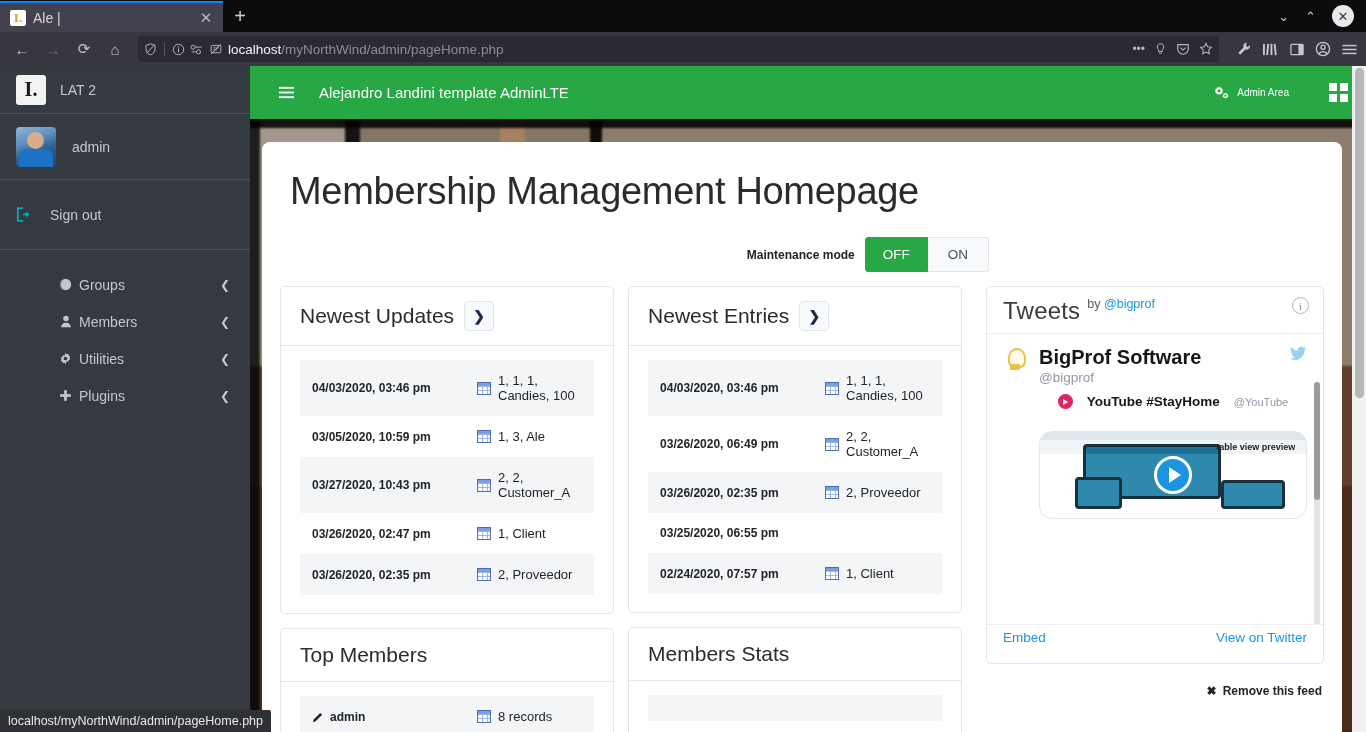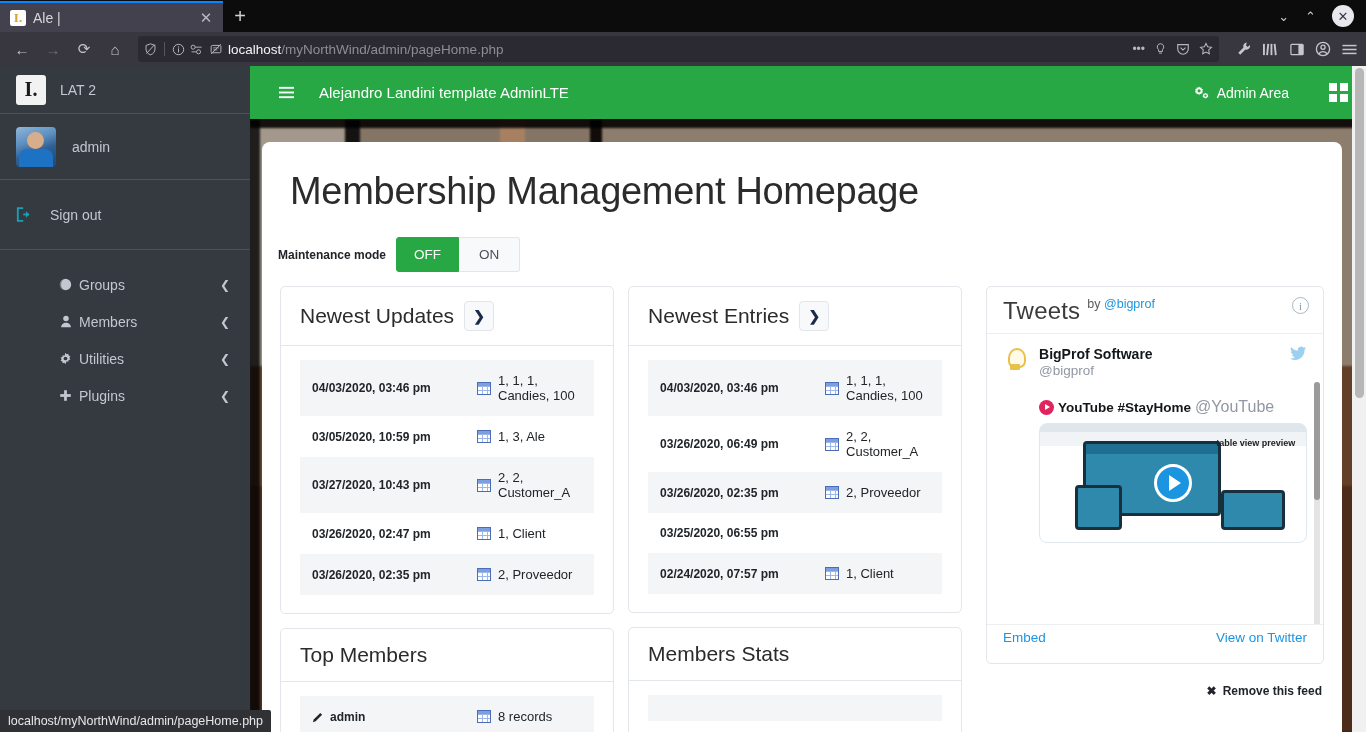--- a/index.html
+++ b/index.html
@@ -157,40 +157,40 @@
       rgba(150,100,64,1) 380px, rgba(116,70,42,1) 520px,
       rgba(95,55,32,1) 666px);
     opacity: 0;
   }
   .topbar {
     position: absolute; left: 0; top: 0; width: 1116px; height: 53px;
     background: #28a745; display: flex; align-items: center; padding: 0 18px 0 28px; z-index: 5;
   }
   .hamburger { color: #fff; font-size: 17px; cursor: pointer; margin-right: 24px; display:flex; }
   .topbar-title { color: #fff; font-size: 15px; flex: 1; }
-  .admin-area { color:#fff; font-size:14px; display:flex; align-items:center; gap:7px; cursor:pointer; }
+  .admin-area { color:#fff; font-size:10px; display:flex; align-items:center; gap:7px; cursor:pointer; }
   .gears-ico { font-size: 15px; display:flex; }
   .grid-ico {
     margin-left: 40px; display: grid; grid-template-columns: 8px 8px; grid-template-rows: 8px 8px;
     gap: 3px; cursor: pointer;
   }
   .grid-ico i { background: #fff; display: block; }
 
   
   .card-main {
     position: absolute; left: 12px; top: 76px; width: 1080px; min-height: 700px;
     background: #fff; border-radius: 8px; padding: 28px 16px 10px 16px; z-index: 4;
   }
   .page-title {
     font-size: 38px; font-weight: 400; color: #2b2b2b; padding: 0 0 24px 12px;
     letter-spacing: -0.3px;
   }
 
   .maint-row {
-    display: flex; align-items: center; gap: 0;
+    display: flex; align-items: center; justify-content: flex-end; gap: 0;
     padding-right: 337px; margin-bottom: 14px;
   }
   .maint-label { font-size: 12px; font-weight: bold; color: #212529; margin-right: 10px; }
   .btn-off {
     background:#28a745; color:#fff; font-size:13.5px; padding:9px 17px;
     border-radius:3px 0 0 3px; cursor:pointer; border:1px solid #28a745;
   }
   .btn-on {
     background:#f8f9fa; color:#4b5157; font-size:13.5px; padding:9px 20px;
     border-radius:0 3px 3px 0; cursor:pointer; border:1px solid #e2e6ea; border-left:none;
@@ -254,38 +254,38 @@
   }
   .tw-av::before {
     content:''; position:absolute; left:7px; top:2px; width:14px; height:16px;
     border:2px solid #e8c14a; border-radius:50% 50% 35% 35%; background:#fffbe8;
   }
   .tw-av::after {
     content:''; position:absolute; left:9px; top:18px; width:10px; height:6px;
     background:#e8c14a; border-radius:1px;
   }
   .tw-main { flex: 1; min-width: 0; }
-  .tw-name { font-size: 14px; font-weight: bold; color: #14171a; }
+  .tw-name { font-size: 20px; font-weight: bold; color: #14171a; }
   .tw-handle { font-size: 13.5px; color: #9197a3; margin-top: 1px; }
   .tw-text { font-size: 14px; color: #14171a; line-height: 1.32; margin-top: 2px; }
   .tw-text a { color: #1b95e0; text-decoration: none; }
   .tw-bird { color: #9bd0f0; font-size: 15px; margin-left: auto; flex: none; }
-  .tw-quote { display: flex; align-items: center; gap: 4px; margin-top: 20px; }
+  .tw-quote { display: flex; align-items: center; gap: 14px; margin-top: 9px; justify-content: center; }
   .yt-ico {
     width: 15px; height: 15px; border-radius: 50%; background: #e0245e;
     display: flex; align-items: center; justify-content: center; flex: none;
   }
   .yt-ico i {
     width: 0; height: 0; border-left: 5px solid #fff;
     border-top: 3.5px solid transparent; border-bottom: 3.5px solid transparent; margin-left:1px;
   }
   .yt-name { font-size: 13.5px; font-weight: bold; color: #14171a; }
-  .yt-handle { font-size: 16px; color: #9197a3; }
+  .yt-handle { font-size: 11px; color: #9197a3; }
   .tw-media {
-    margin-top: 7px; height: 120px; border: 1px solid #e1e8ed; border-radius: 8px;
+    margin-top: 22px; height: 88px; border: 1px solid #e1e8ed; border-radius: 13px;
     position: relative; overflow: hidden;
     background:
       linear-gradient(to bottom, #dfe6ec 0 8px, #f1f4f6 8px 22px, #ffffff 22px 100%),
       linear-gradient(to right, #eef2f5 0 18%, #cfd8de 18% 100%);
   }
   .tw-media .mshape1 {
     position:absolute; left:16%; top:14%; width:52%; height:64%;
     background: linear-gradient(to bottom,#1f6f92 0 14%, #2e89ad 14% 100%);
     border: 3px solid #17303c; border-radius: 4px;
   }

